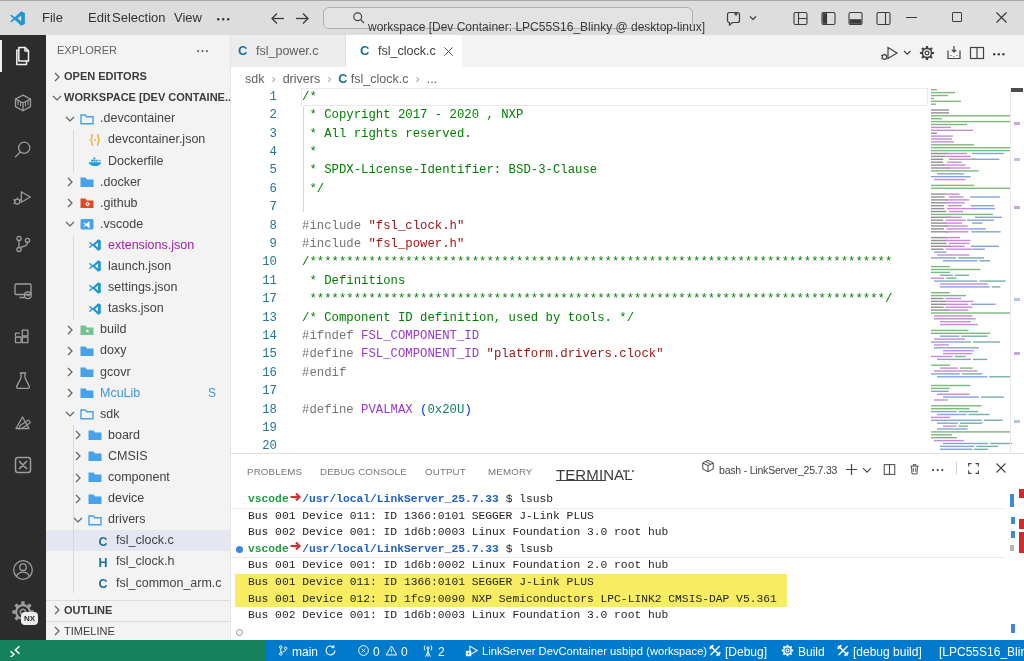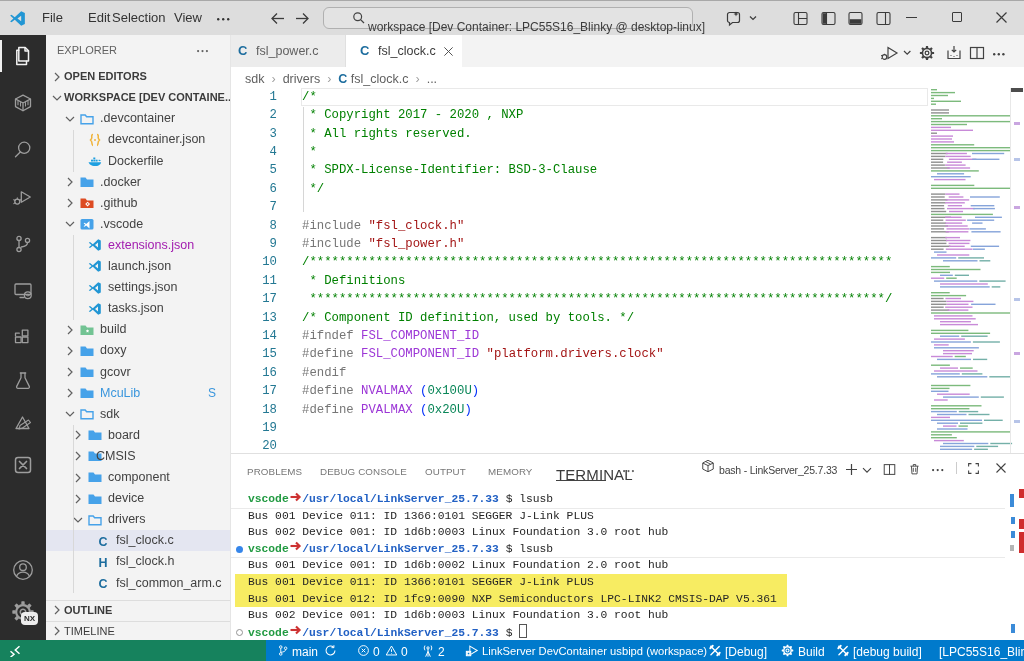--- a/index.html
+++ b/index.html
@@ -330,21 +330,21 @@
     </svg>
 <div class="abs" style="left:108px;top:427.8px;font-size:12.5px;color:#424242;white-space:nowrap;">board</div>
 <div class="abs" style="left:70px;top:448.4px;">
       <svg width="16" height="16" viewBox="0 0 16 16">
         <path d="M6 4l4 4-4 4" stroke="#616161" stroke-width="1.2" fill="none"></path>
       </svg>
     </div>
 <svg class="abs" style="left:87px;top:448.35px" width="16" height="16" viewBox="0 0 16 16">
       <path fill="#46a2e9" d="M1.5 3.5h5l1.5 2h6.5v7.5h-13z"></path>
     </svg>
-<div class="abs" style="left:96px;top:448.9px;font-size:12.5px;color:#424242;white-space:nowrap;text-align:right;">CMSIS</div>
+<div class="abs" style="left:108px;top:448.9px;font-size:12.5px;color:#424242;white-space:nowrap;text-align:right;">CMSIS</div>
 <div class="abs" style="left:70px;top:469.5px;">
       <svg width="16" height="16" viewBox="0 0 16 16">
         <path d="M6 4l4 4-4 4" stroke="#616161" stroke-width="1.2" fill="none"></path>
       </svg>
     </div>
 <svg class="abs" style="left:87px;top:469.45000000000005px" width="16" height="16" viewBox="0 0 16 16">
       <path fill="#46a2e9" d="M1.5 3.5h5l1.5 2h6.5v7.5h-13z"></path>
     </svg>
 <div class="abs" style="left:108px;top:470.0px;font-size:12.5px;color:#424242;white-space:nowrap;">component</div>
 <div class="abs" style="left:70px;top:490.6px;">
@@ -479,21 +479,20 @@
 <div class="abs mono" style="left:71px;top:202.2px;height:18.4px;line-height:18.4px;font-size:12.3px;white-space:pre;"><span style="color:#008000"> ******************************************************************************/</span></div>
 <div class="abs mono" style="left:0;top:220.6px;width:46px;height:18.4px;line-height:18.4px;font-size:12.3px;color:#237893;text-align:right;">13</div>
 <div class="abs mono" style="left:71px;top:220.6px;height:18.4px;line-height:18.4px;font-size:12.3px;white-space:pre;"><span style="color:#008000">/* Component ID definition, used by tools. */</span></div>
 <div class="abs mono" style="left:0;top:239.0px;width:46px;height:18.4px;line-height:18.4px;font-size:12.3px;color:#237893;text-align:right;">14</div>
 <div class="abs mono" style="left:71px;top:239.0px;height:18.4px;line-height:18.4px;font-size:12.3px;white-space:pre;"><span style="color:#767676">#ifndef </span><span style="color:#9c36d6">FSL_COMPONENT_ID</span></div>
 <div class="abs mono" style="left:0;top:257.4px;width:46px;height:18.4px;line-height:18.4px;font-size:12.3px;color:#237893;text-align:right;">15</div>
 <div class="abs mono" style="left:71px;top:257.4px;height:18.4px;line-height:18.4px;font-size:12.3px;white-space:pre;"><span style="color:#767676">#define </span><span style="color:#9c36d6">FSL_COMPONENT_ID </span><span style="color:#a31515">"platform.drivers.clock"</span></div>
 <div class="abs mono" style="left:0;top:275.8px;width:46px;height:18.4px;line-height:18.4px;font-size:12.3px;color:#237893;text-align:right;">16</div>
 <div class="abs mono" style="left:71px;top:275.8px;height:18.4px;line-height:18.4px;font-size:12.3px;white-space:pre;"><span style="color:#767676">#endif</span></div>
 <div class="abs mono" style="left:0;top:294.2px;width:46px;height:18.4px;line-height:18.4px;font-size:12.3px;color:#237893;text-align:right;">17</div>
-<div class="abs mono" style="left:71px;top:294.2px;height:18.4px;line-height:18.4px;font-size:12.3px;white-space:pre;"><span style="color:#767676">#define </span><span style="color:#9c36d6">NVALMAX </span><span style="color:#0431fa">(</span><span style="color:#098658">0x100U</span><span style="color:#0431fa">)</span></div>
 <div class="abs mono" style="left:0;top:312.6px;width:46px;height:18.4px;line-height:18.4px;font-size:12.3px;color:#237893;text-align:right;">18</div>
 <div class="abs mono" style="left:71px;top:312.6px;height:18.4px;line-height:18.4px;font-size:12.3px;white-space:pre;"><span style="color:#767676">#define </span><span style="color:#9c36d6">PVALMAX </span><span style="color:#0431fa">(</span><span style="color:#098658">0x20U</span><span style="color:#0431fa">)</span></div>
 <div class="abs mono" style="left:0;top:331.0px;width:46px;height:18.4px;line-height:18.4px;font-size:12.3px;color:#237893;text-align:right;">19</div>
 <div class="abs mono" style="left:0;top:349.4px;width:46px;height:18.4px;line-height:18.4px;font-size:12.3px;color:#237893;text-align:right;">20</div>
 </div>
 <svg class="abs" style="left:929px;top:88px" width="95" height="365" viewBox="0 0 95 365">
       <rect x="0" y="0" width="95" height="365" fill="#ffffff"></rect>
       <rect x="2.0" y="1.0" width="6.0" height="1.4" fill="#7cba7c"></rect>
       <rect x="2.0" y="3.9" width="24.0" height="1.4" fill="#7cba7c"></rect>
       <rect x="2.0" y="6.8" width="17.0" height="1.4" fill="#7cba7c"></rect>
@@ -742,24 +741,20 @@
 <div class="abs mono" style="left:248px;top:507.6px;height:16.6px;line-height:16.6px;font-size:11.3px;white-space:pre;"><span style="color:#252525">Bus 001 Device 011: ID 1366:0101 SEGGER J-Link PLUS</span></div>
 <div class="abs mono" style="left:248px;top:524.2px;height:16.6px;line-height:16.6px;font-size:11.3px;white-space:pre;"><span style="color:#252525">Bus 002 Device 001: ID 1d6b:0003 Linux Foundation 3.0 root hub</span></div>
 <div class="abs mono" style="left:248px;top:540.8px;height:16.6px;line-height:16.6px;font-size:11.3px;white-space:pre;"><span style="font-weight:bold;color:#219a41">vscode </span><span style="display:inline-block;width:6.8px;position:relative;height:1px;"><svg style="position:absolute;left:-5px;top:-9.5px" width="13" height="10" viewBox="0 0 13 10">
           <path d="M0.5 5h8" stroke="#cd3131" stroke-width="2.1" fill="none"></path>
           <path d="M6 1.4 9.6 5 6 8.6" stroke="#cd3131" stroke-width="2.1" fill="none" stroke-linejoin="miter"></path>
         </svg></span><span style="color:#2160c4;font-weight:bold">/usr/local/LinkServer_25.7.33</span><span style="color:#252525"> $ lsusb</span></div>
 <div class="abs mono" style="left:248px;top:557.4px;height:16.6px;line-height:16.6px;font-size:11.3px;white-space:pre;"><span style="color:#252525">Bus 001 Device 001: ID 1d6b:0002 Linux Foundation 2.0 root hub</span></div>
 <div class="abs mono" style="left:248px;top:574.0px;height:16.6px;line-height:16.6px;font-size:11.3px;white-space:pre;"><span style="color:#252525">Bus 001 Device 011: ID 1366:0101 SEGGER J-Link PLUS</span></div>
 <div class="abs mono" style="left:248px;top:590.6px;height:16.6px;line-height:16.6px;font-size:11.3px;white-space:pre;"><span style="color:#252525">Bus 001 Device 012: ID 1fc9:0090 NXP Semiconductors LPC-LINK2 CMSIS-DAP V5.361</span></div>
 <div class="abs mono" style="left:248px;top:607.2px;height:16.6px;line-height:16.6px;font-size:11.3px;white-space:pre;"><span style="color:#252525">Bus 002 Device 001: ID 1d6b:0003 Linux Foundation 3.0 root hub</span></div>
-<div class="abs mono" style="left:248px;top:623.8px;height:16.6px;line-height:16.6px;font-size:11.3px;white-space:pre;"><span style="font-weight:bold;color:#219a41">vscode </span><span style="display:inline-block;width:6.8px;position:relative;height:1px;"><svg style="position:absolute;left:-5px;top:-9.5px" width="13" height="10" viewBox="0 0 13 10">
-          <path d="M0.5 5h8" stroke="#cd3131" stroke-width="2.1" fill="none"></path>
-          <path d="M6 1.4 9.6 5 6 8.6" stroke="#cd3131" stroke-width="2.1" fill="none" stroke-linejoin="miter"></path>
-        </svg></span><span style="color:#2160c4;font-weight:bold">/usr/local/LinkServer_25.7.33</span><span style="color:#252525"> $ </span><span style="display:inline-block;width:6px;height:12px;border:1px solid #555;vertical-align:-2px;"></span></div>
 <div class="abs" style="left:236px;top:545.8px;width:7px;height:7px;border-radius:50%;background:#3686ea;"></div>
 <div class="abs" style="left:236px;top:628.8px;width:7px;height:7px;border-radius:50%;border:1px solid #949494;box-sizing:border-box;"></div>
 <div class="abs" style="left:1010px;top:494px;width:4px;height:13px;background:#3b8bd8;"></div>
 <div class="abs" style="left:1019px;top:489px;width:5px;height:9px;background:#cf2d2d;"></div>
 <div class="abs" style="left:1011px;top:517px;width:4px;height:7px;background:#3b8bd8;"></div>
 <div class="abs" style="left:1019px;top:519px;width:5px;height:10px;background:#cf2d2d;"></div>
 <div class="abs" style="left:1011px;top:531px;width:4px;height:7px;background:#3b8bd8;"></div>
 <div class="abs" style="left:1019px;top:532px;width:5px;height:21px;background:#cf2d2d;"></div>
 <div class="abs" style="left:1010px;top:545px;width:4px;height:6px;background:#b5b5b5;"></div>
 <div class="abs" style="left:1011px;top:624px;width:4px;height:9px;background:#3b8bd8;"></div>

